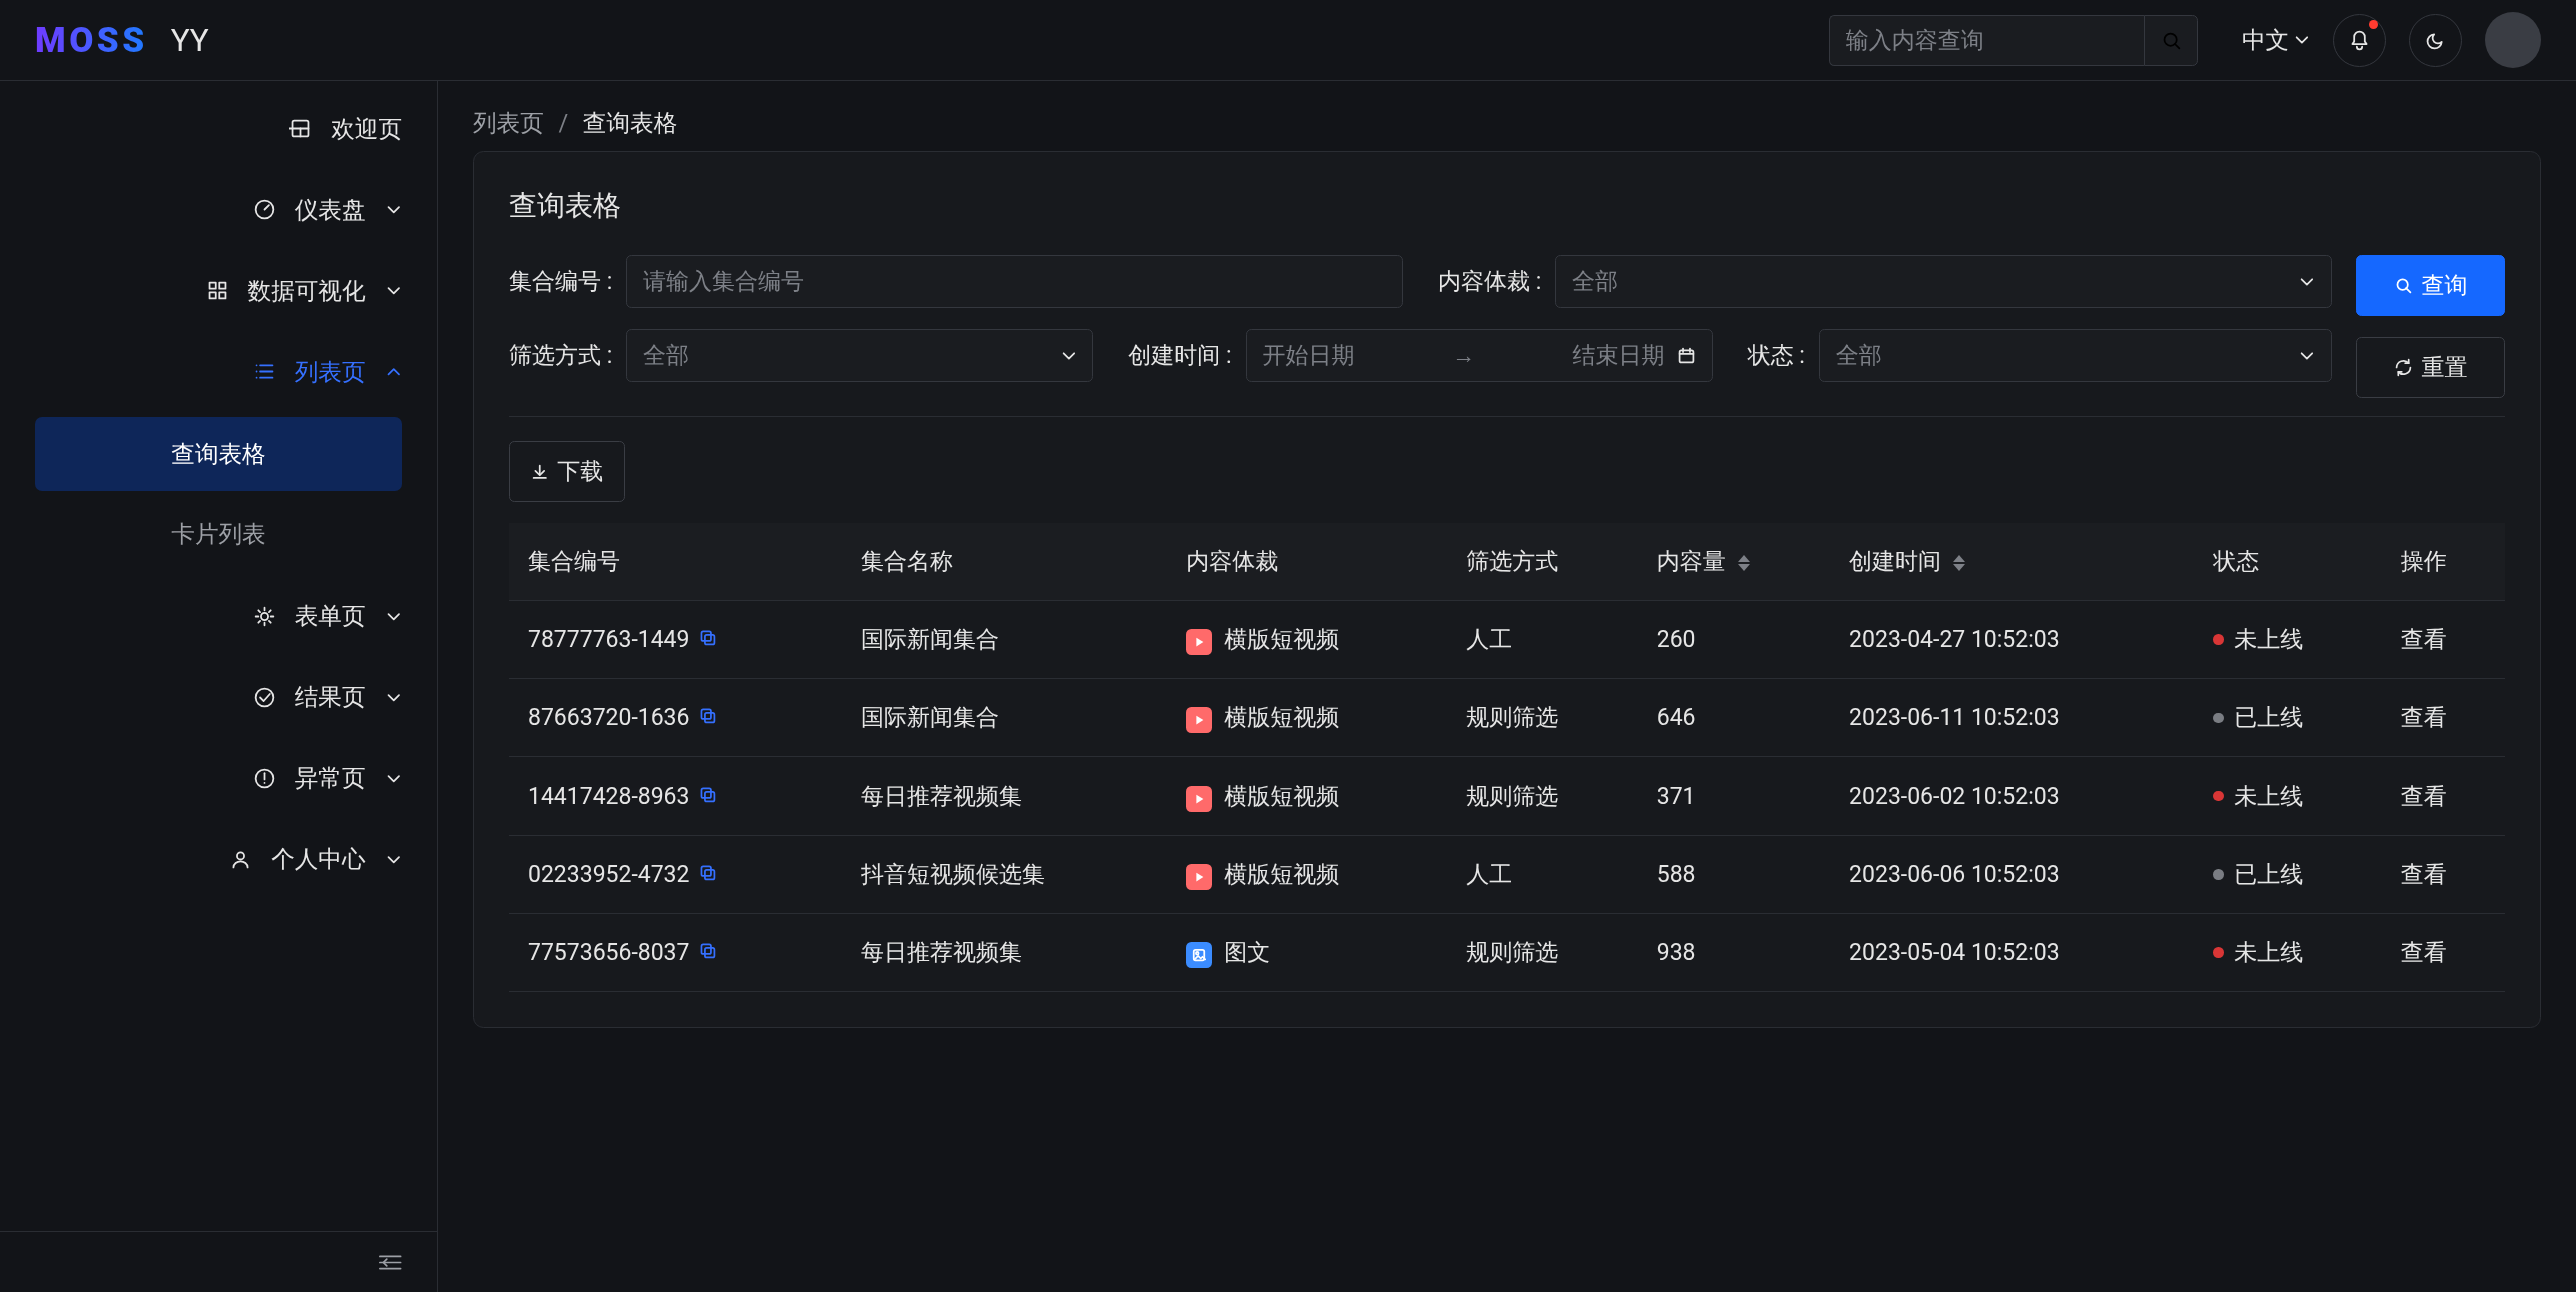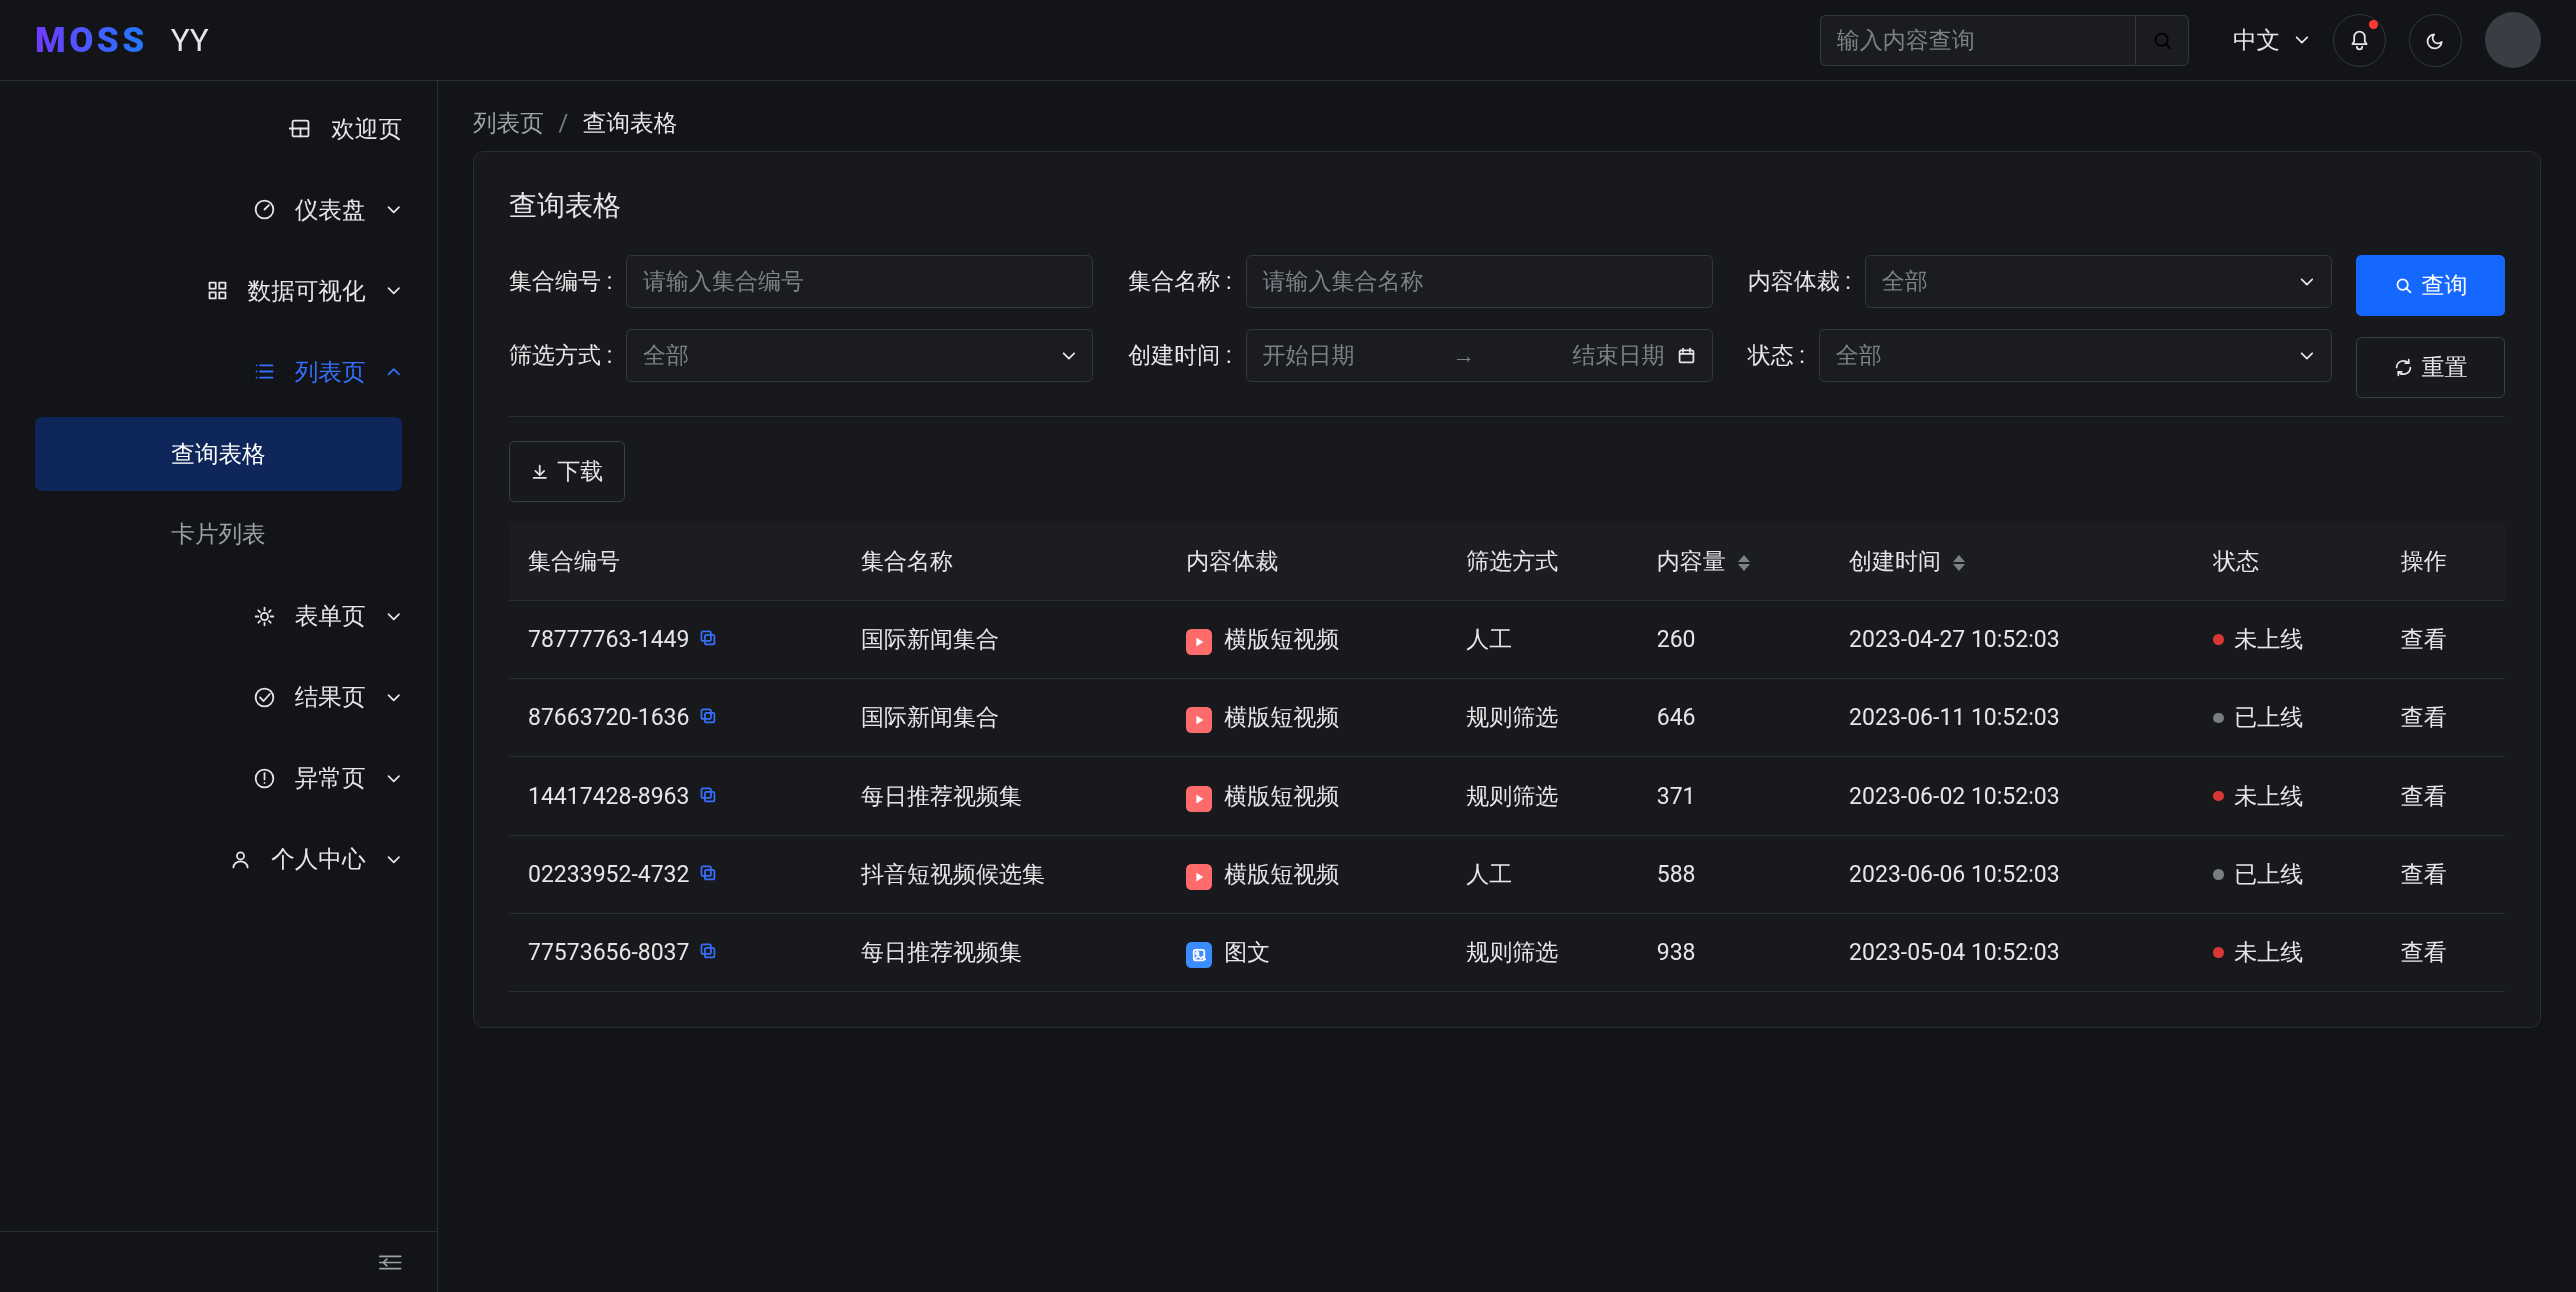--- a/index.html
+++ b/index.html
@@ -56,21 +56,21 @@
   }
   .search-input::placeholder{color:var(--muted2)}
   .search-btn{
     width:54px;height:51px;
     background:var(--input-bg);
     border:0.9px solid var(--line2);
     border-radius:0 5.3px 5.3px 0;
     display:flex;align-items:center;justify-content:center;
     cursor:pointer;
   }
-  .lang{margin-left:44px;color:var(--text);display:flex;align-items:center;gap:14px;cursor:pointer}
+  .lang{margin-left:44px;color:var(--text);display:flex;align-items:center;gap:5px;cursor:pointer}
   .icon-btn{
     width:53px;height:53px;border-radius:50%;
     border:0.9px solid var(--line2);
     display:flex;align-items:center;justify-content:center;
     margin-left:23px;position:relative;cursor:pointer;
     background:transparent;color:var(--text);
   }
   .notif-dot{position:absolute;top:5.3px;right:7px;width:8.8px;height:8.8px;border-radius:50%;background:#ff3b30}
   .avatar{width:56px;height:56px;border-radius:50%;background:#3a3d44;margin-left:23px;cursor:pointer}
   
@@ -339,24 +339,20 @@
       <div class="card-title">查询表格</div>
 
       <div class="filters">
         <div class="filters-left">
           <div class="frow">
             <div class="fitem">
               <span class="flabel">集合编号 :</span>
               <input class="finput" placeholder="请输入集合编号" style="">
             </div>
             <div class="fitem">
-              <span class="flabel">集合名称 :</span>
-              <input class="finput" placeholder="请输入集合名称" style="">
-            </div>
-            <div class="fitem">
               <span class="flabel">内容体裁 :</span>
               <div class="fselect">
                 <span>全部</span>
                 <svg width="15.8" height="15.8" viewBox="0 0 18 18">
                     <polyline points="3 6 9 12 15 6"></polyline>
                   </svg>
               </div>
             </div>
           </div>
           <div class="frow" style="margin-bottom:0">

